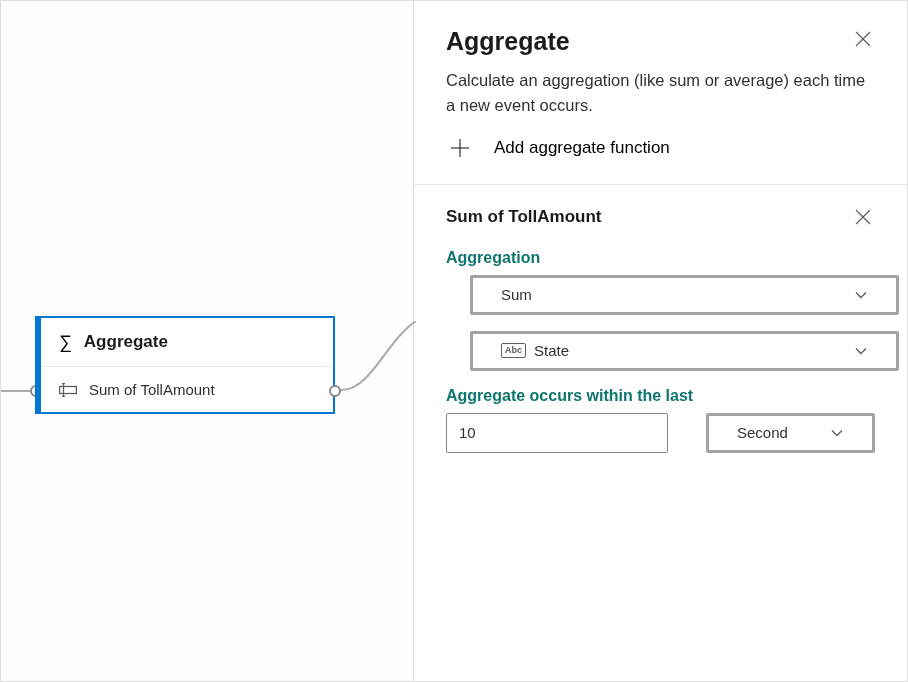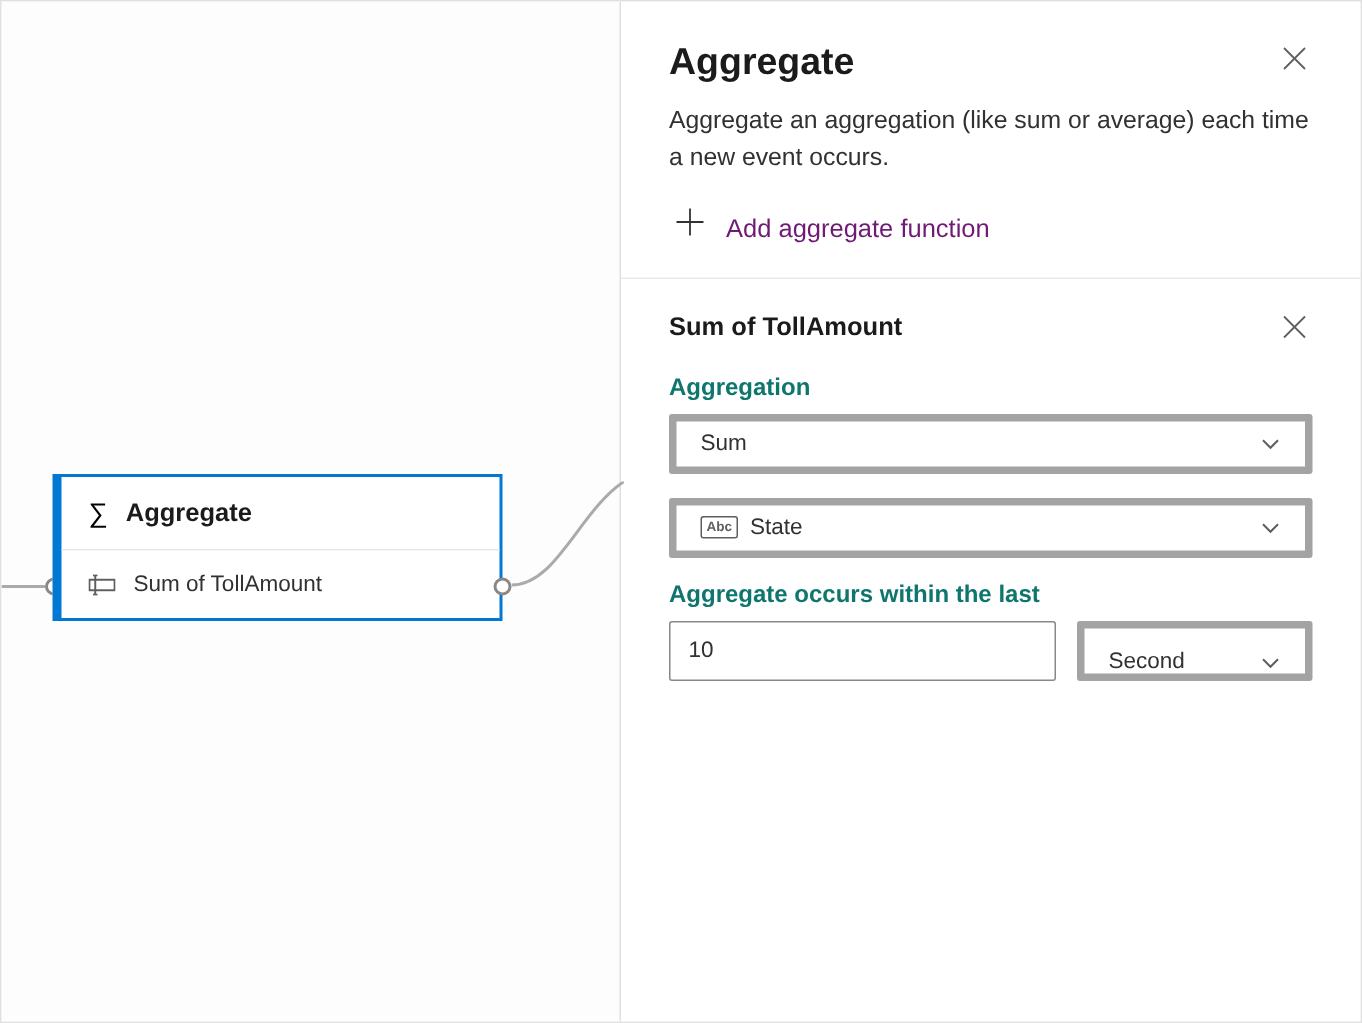--- a/index.html
+++ b/index.html
@@ -120,25 +120,25 @@
     }
     .close-btn svg { width: 16px; height: 16px; display: block; }
     .panel-desc {
       padding: 12px 32px 0 32px;
       font-size: 16.5px;
       color: #323130;
       line-height: 1.5;
     }
     .add-row {
       display: flex;
-      align-items: flex-end;
-      gap: 14px;
+      align-items: flex-start;
+      gap: 24px;
       padding: 20px 32px 22px 36px;
       cursor: pointer;
-      color: #701a75;
+      color: #000000;
       border-bottom: 1px solid #e8e8e8;
     }
     .add-row svg { width: 20px; height: 20px; stroke: #323130; }
     .add-row .add-label { font-size: 17px; }
     .section {
       padding: 20px 32px 0 32px;
     }
     .section-header {
       display: flex;
       justify-content: space-between;
@@ -157,27 +157,28 @@
       font-size: 16px;
       color: #0f766e;
       margin-bottom: 8px;
     }
     .select-box {
       display: flex;
       align-items: center;
       justify-content: space-between;
       width: 100%;
       height: 40px;
-      border: 5px solid #a3a3a3;
+      border: 3px solid #a3a3a3;
       border-radius: 2px;
-      padding: 0 16px;
+      padding: 0 28px;
       background: #fff;
       cursor: pointer;
       font-size: 15px;
       color: #323130;
+      margin-left: 24px;
     }
     .select-box .select-value {
       display: flex;
       align-items: center;
       gap: 8px;
     }
     .type-badge {
       display: inline-flex;
       align-items: center;
       justify-content: center;
@@ -191,33 +192,32 @@
       height: 15px;
       line-height: 1;
     }
     .chevron svg { width: 14px; height: 14px; display: block; }
     .chevron { color: #605e5c; }
     .within-row {
       display: flex;
       gap: 14px;
     }
     .text-input {
-      width: 258px;
+      width: 222px;
       height: 40px;
       border: 1px solid #8a8886;
       border-radius: 2px;
       padding: 0 12px;
       font-size: 15px;
       font-family: inherit;
       color: #323130;
       outline: none;
     }
     .unit-select {
       flex: 1;
-      align-items: flex-end;
     }
   </style>
 </head>
 <body>
 
 <div class="canvas-area">
   <div class="connector-line-left"></div>
   <div class="connector-dot connector-left"></div>
 
   <div class="node-card">
@@ -250,21 +250,21 @@
     <button class="close-btn">
       <span>
         <svg viewBox="0 0 16 16" stroke="currentColor" stroke-width="1.2" fill="none">
           <line x1="1" y1="1" x2="15" y2="15"></line>
             <line x1="15" y1="1" x2="1" y2="15"></line>
         </svg>
       </span>
     </button>
   </div>
 
-  <p class="panel-desc">Aggregate an aggregation (like sum or average) each time a new event occurs.</p>
+  <p class="panel-desc">Calculate an aggregation (like sum or average) each time a new event occurs.</p>
 
   <div class="add-row">
     <span>
       <svg viewBox="0 0 20 20" fill="none" stroke-width="1.2">
         <line x1="10" y1="1" x2="10" y2="19"></line>
           <line x1="1" y1="10" x2="19" y2="10"></line>
       </svg>
     </span>
     <span class="add-label">Add aggregate function</span>
   </div>

